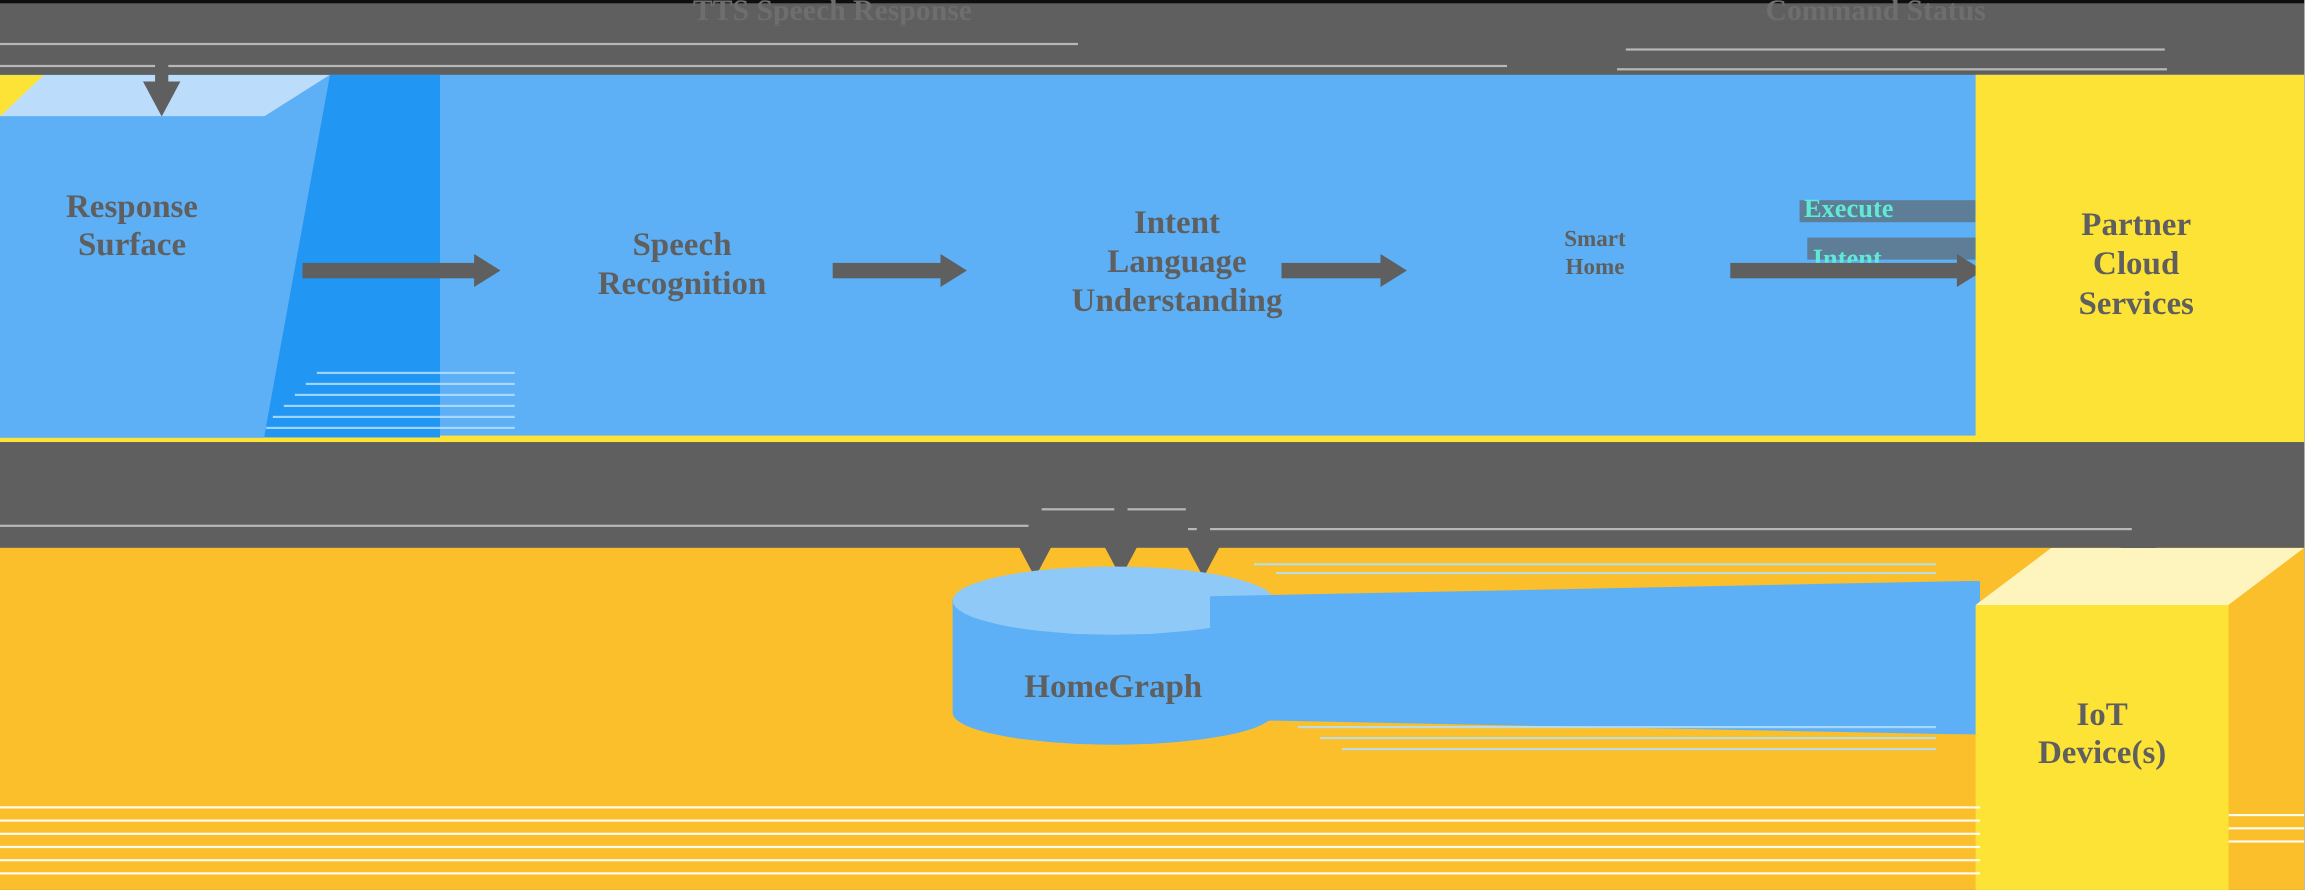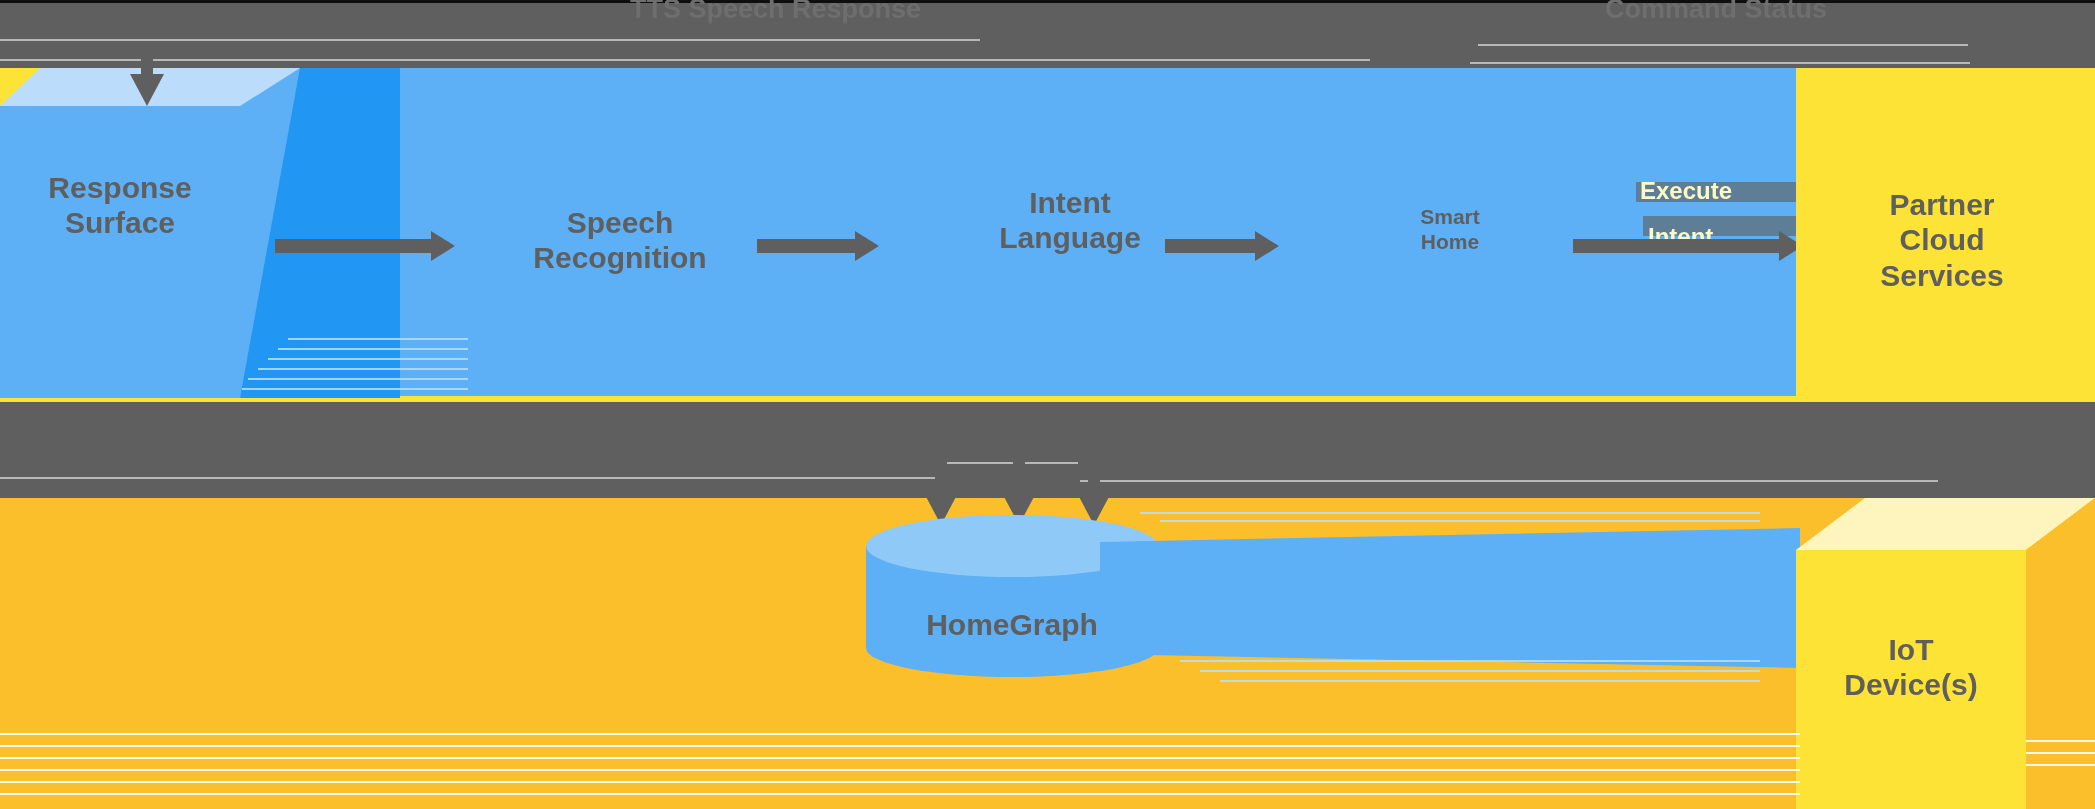--- a/index.html
+++ b/index.html
@@ -9,20 +9,21 @@
   }
   body {
     font-family: "Liberation Sans", sans-serif;
   }
   #canvas {
     position: relative;
     width: 2095px;
     height: 809px;
     overflow: hidden;
     background: #5f5f5f;
+    font-family: Liberation Serif, serif;
   }
 
   
   .band {
     position: absolute;
     left: 0;
     width: 2095px;
   }
   .band-gray-top   { top: 0px;   height: 68px;  background: #5f5f5f; }
   .band-blue       { top: 68px;  height: 330px; background: #5db0f5; }
@@ -111,21 +112,21 @@
     position: absolute;
     background: #b8b8b8;
     height: 2px;
   }
   .smear {
     position: absolute;
     background: #5f5f5f;
   }
   .smear-txt {
     position: absolute;
-    color: #fef9c3;
+    color: #5eead4;
     font-weight: 700;
     white-space: nowrap;
   }
 
   
   .scan {
     position: absolute;
     height: 2px;
     background: rgba(255,255,255,.92);
   }
@@ -198,20 +199,21 @@
   </div>
 
   <div class="arrow-h" style="left:757px; top:239px; width:122px;">
     <div class="shaft"></div>
     <div class="head"></div>
   </div>
 
   <div class="label" style="left:880px; top:185px; width:380px; font-size:30px;">
     <div>Intent</div>
     <div>Language</div>
+    <div>Understanding</div>
   </div>
 
   <div class="arrow-h" style="left:1165px; top:239px; width:114px;">
     <div class="shaft"></div>
     <div class="head"></div>
   </div>
 
   <div class="label" style="left:1320px; top:205px; width:260px; font-size:21px;">
     <div>Smart</div>
     <div>Home</div>

